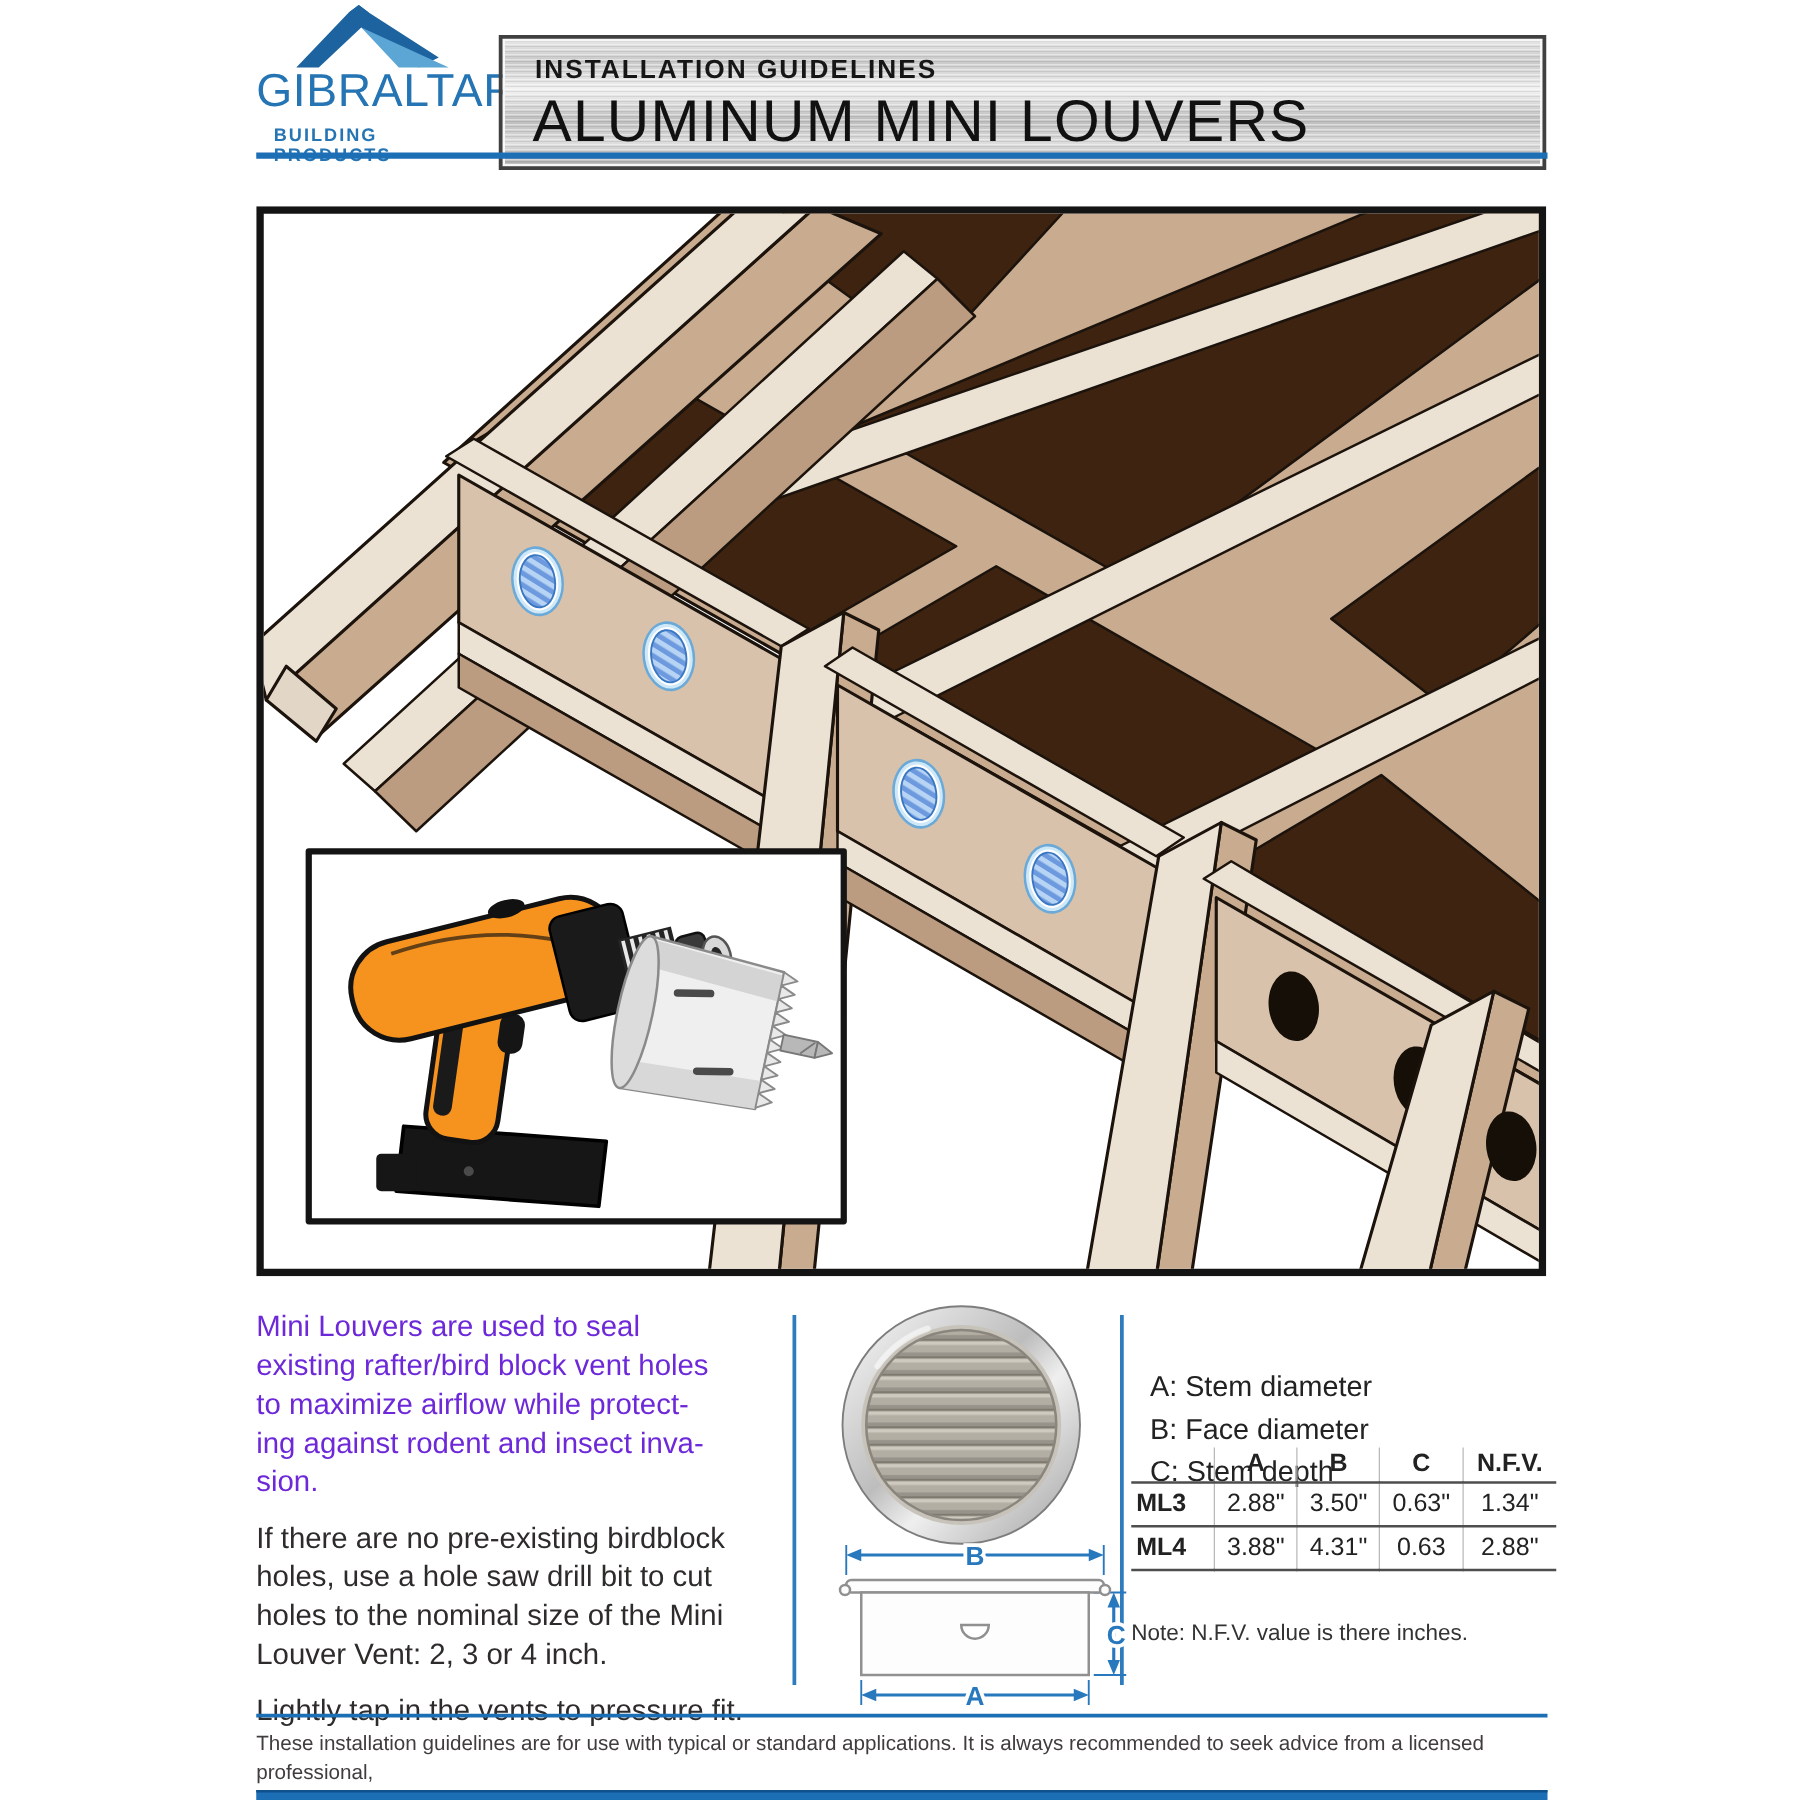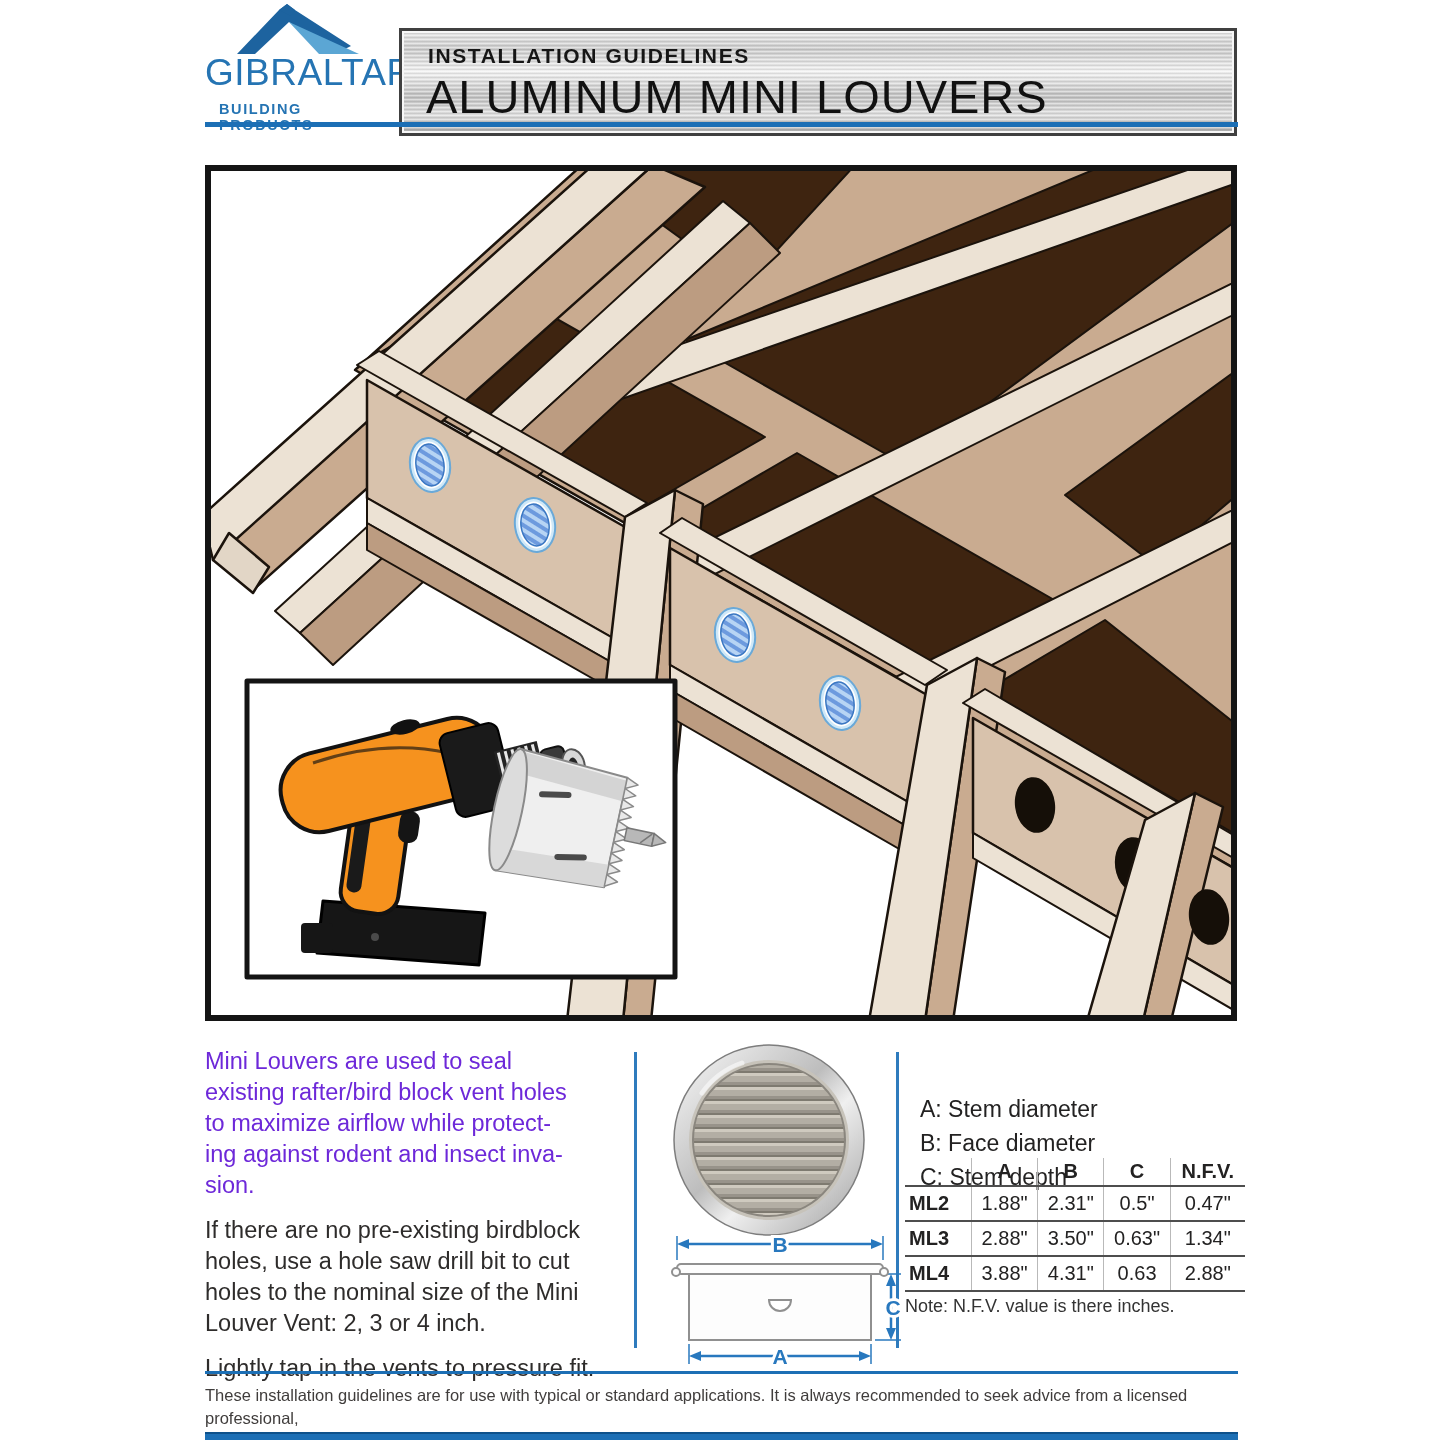--- a/index.html
+++ b/index.html
@@ -289,27 +289,20 @@
         <tr>
           <th></th>
           <th>A</th>
           <th>B</th>
           <th>C</th>
           <th>N.F.V.</th>
         </tr>
       </thead>
       <tbody>
         <tr>
-          <td class="model">ML2</td>
-          <td>1.88"</td>
-          <td>2.31"</td>
-          <td>0.5"</td>
-          <td>0.47"</td>
-        </tr>
-        <tr>
           <td class="model">ML3</td>
           <td>2.88"</td>
           <td>3.50"</td>
           <td>0.63"</td>
           <td>1.34"</td>
         </tr>
         <tr>
           <td class="model">ML4</td>
           <td>3.88"</td>
           <td>4.31"</td>

